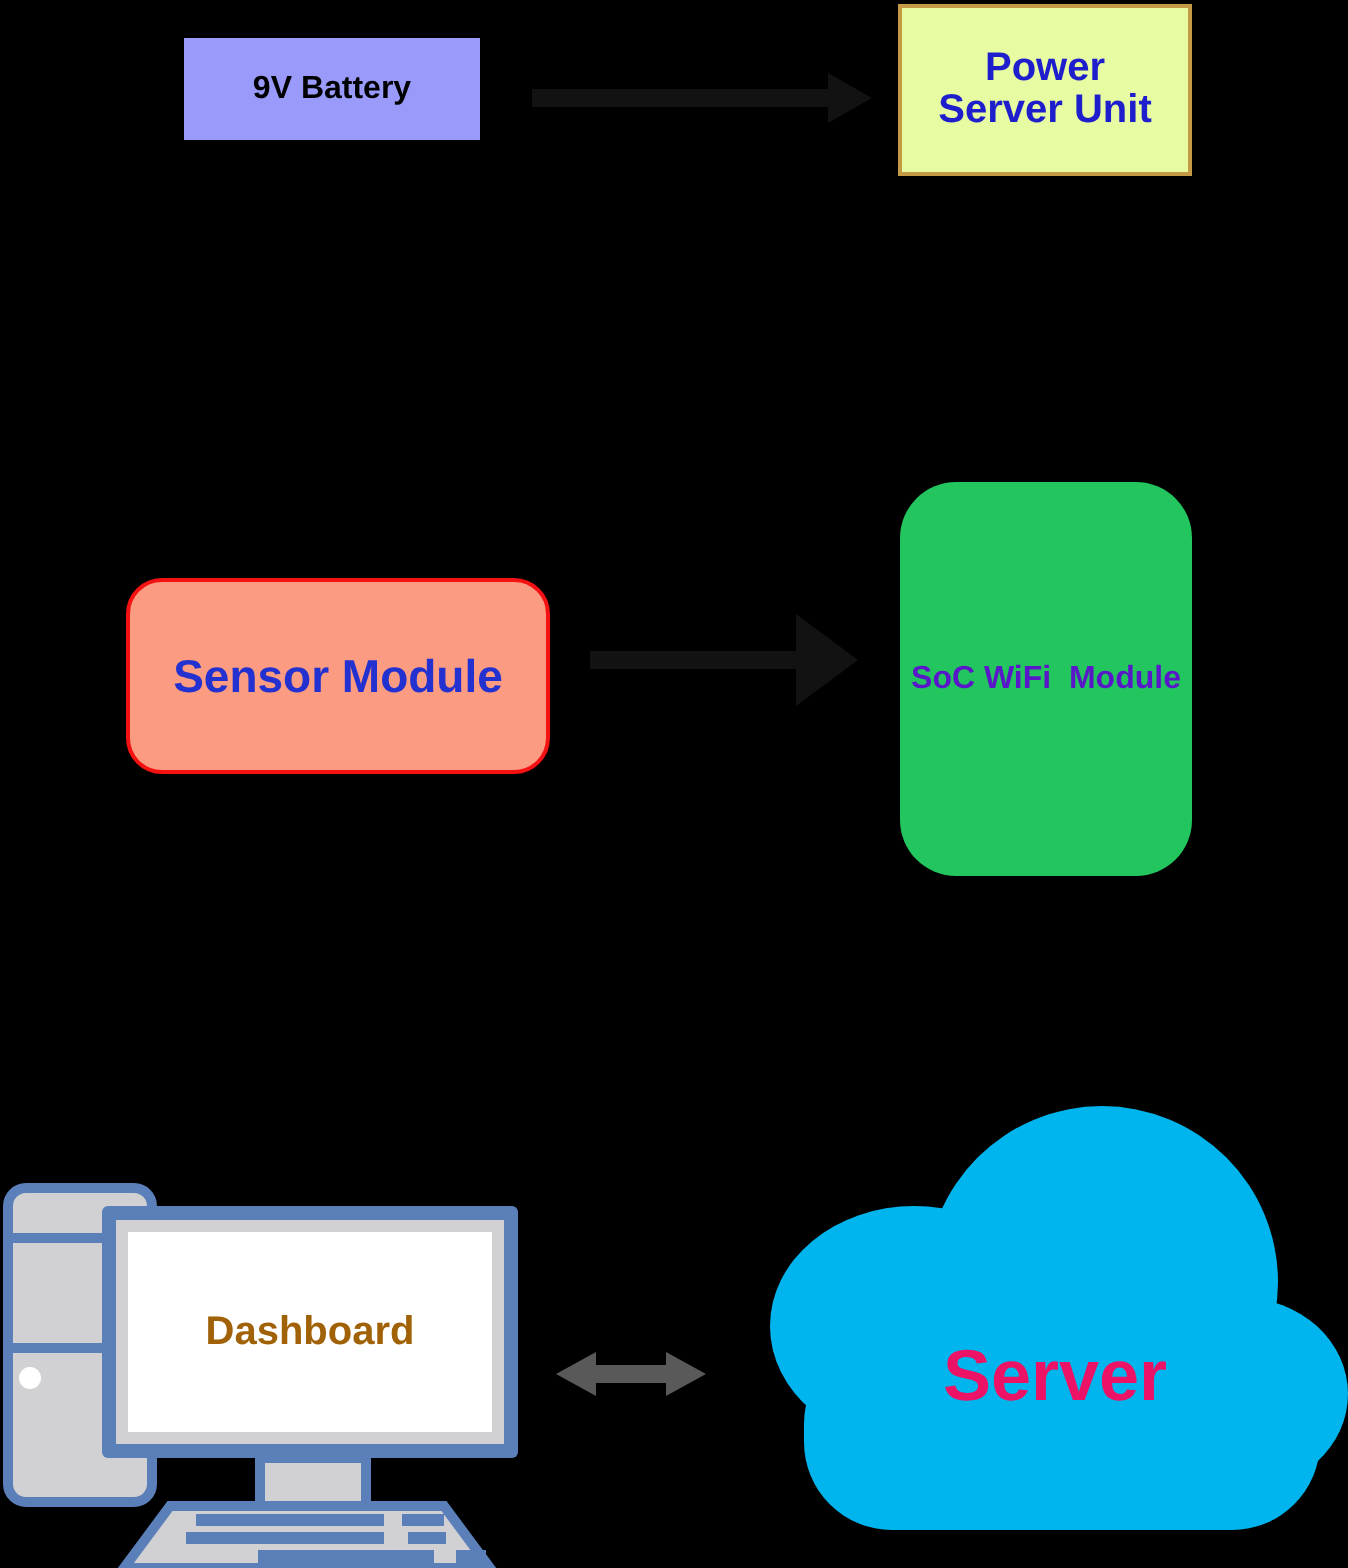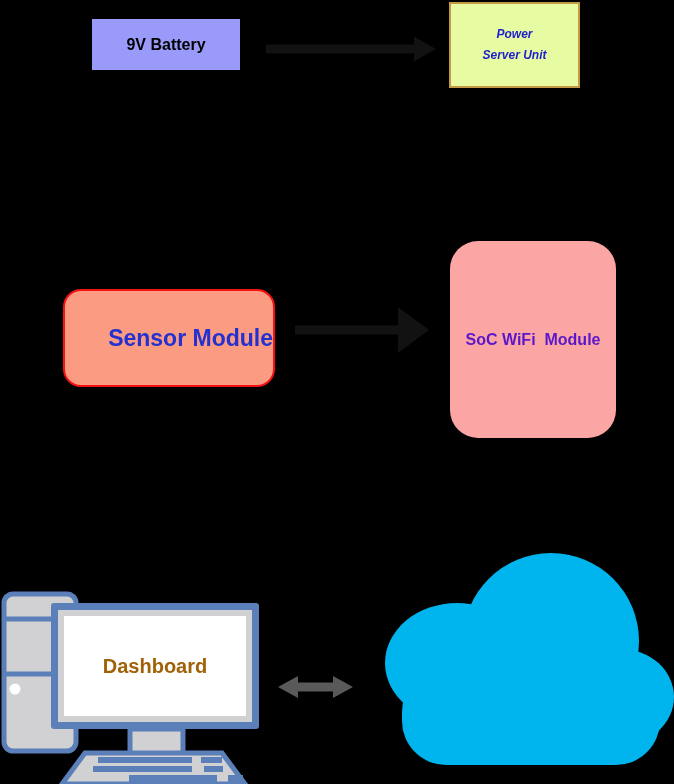--- a/index.html
+++ b/index.html
@@ -29,41 +29,39 @@
     font-weight: bold;
     box-sizing: border-box;
   }
   .node-battery {
     left: 92px; top: 19px; width: 148px; height: 51px;
     background: #9a9afa;
     color: #000000;
     font-size: 16px;
   }
   .node-psu {
-    left: 449px; top: 2px; width: 131px; height: 86px;
+    left: 449px; top: 2px; width: 147px; height: 86px;
     background: #e6fba2;
     border: 2px solid #c49a45;
     color: #1e1ecc;
-    font-size: 12px;
+    font-size: 20px;
     line-height: 21px;
     flex-direction: column;
-    font-style: italic;
   }
   .node-sensor {
     left: 63px; top: 289px; width: 212px; height: 98px;
     background: #fb9b82;
     border: 2px solid #f31111;
     border-radius: 18px;
     color: #2231cf;
     font-size: 23px;
-    justify-content: flex-end;
   }
   .node-soc {
-    left: 450px; top: 241px; width: 166px; height: 197px;
-    background: #fca5a5;
+    left: 450px; top: 241px; width: 146px; height: 197px;
+    background: #22c55e;
     border-radius: 28px;
     color: #5a17c9;
     font-size: 16px;
     white-space: pre;
     text-align: center;
   }
   .label-dashboard {
     left: 64px; top: 616px; width: 182px; height: 100px;
     color: #a16207;
     font-size: 20px;
@@ -127,14 +125,15 @@
   <div class="node node-sensor">
     <span>Sensor Module</span>
   </div>
 
   <div class="node node-soc">
     <span>SoC WiFi  Module</span>
   </div>
 
   <div class="node label-dashboard">Dashboard</div>
 
+  <div class="node label-server">Server</div>
 
 </div>
 
 </body></html>

